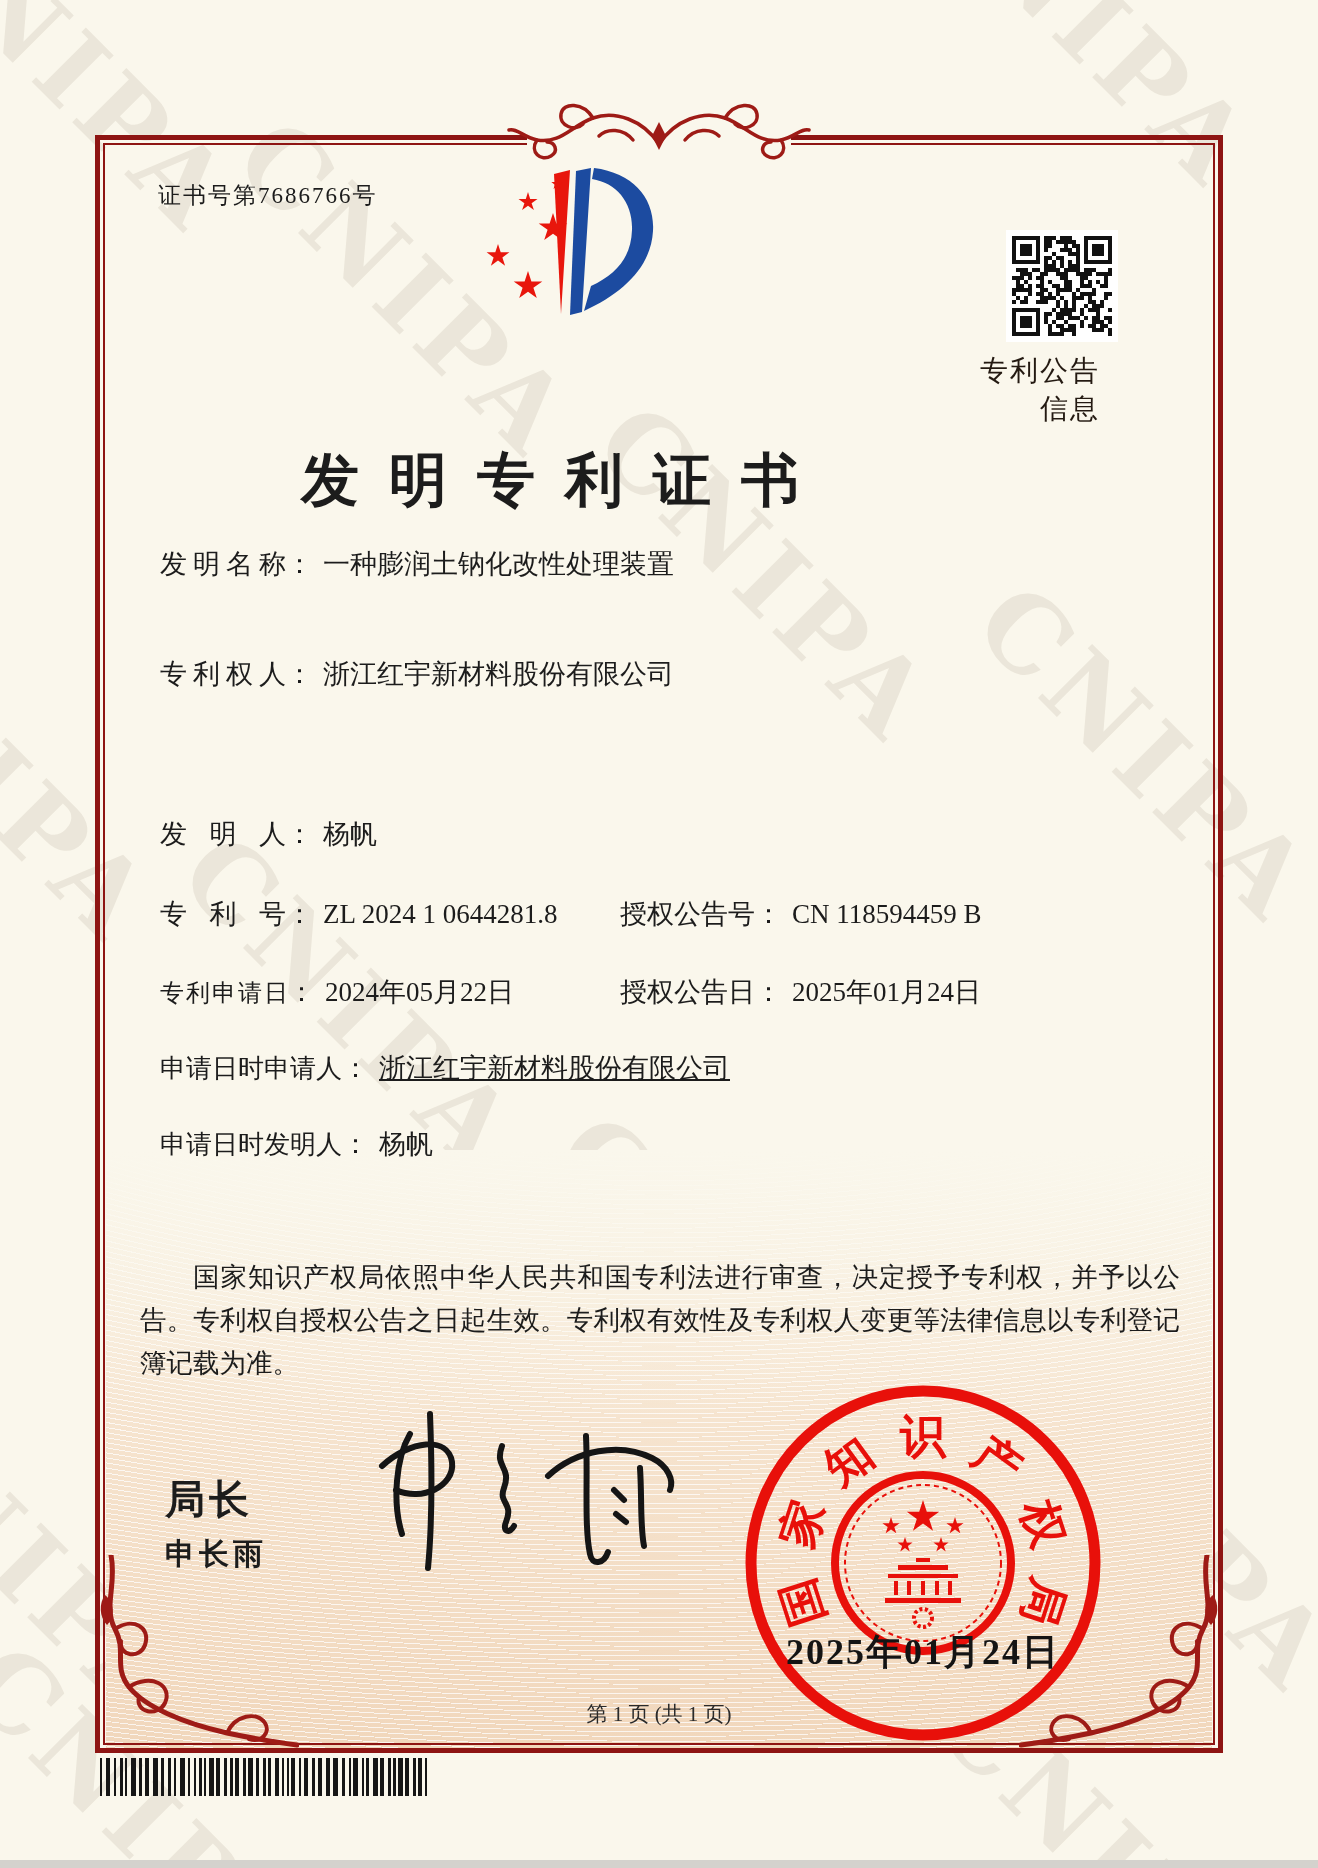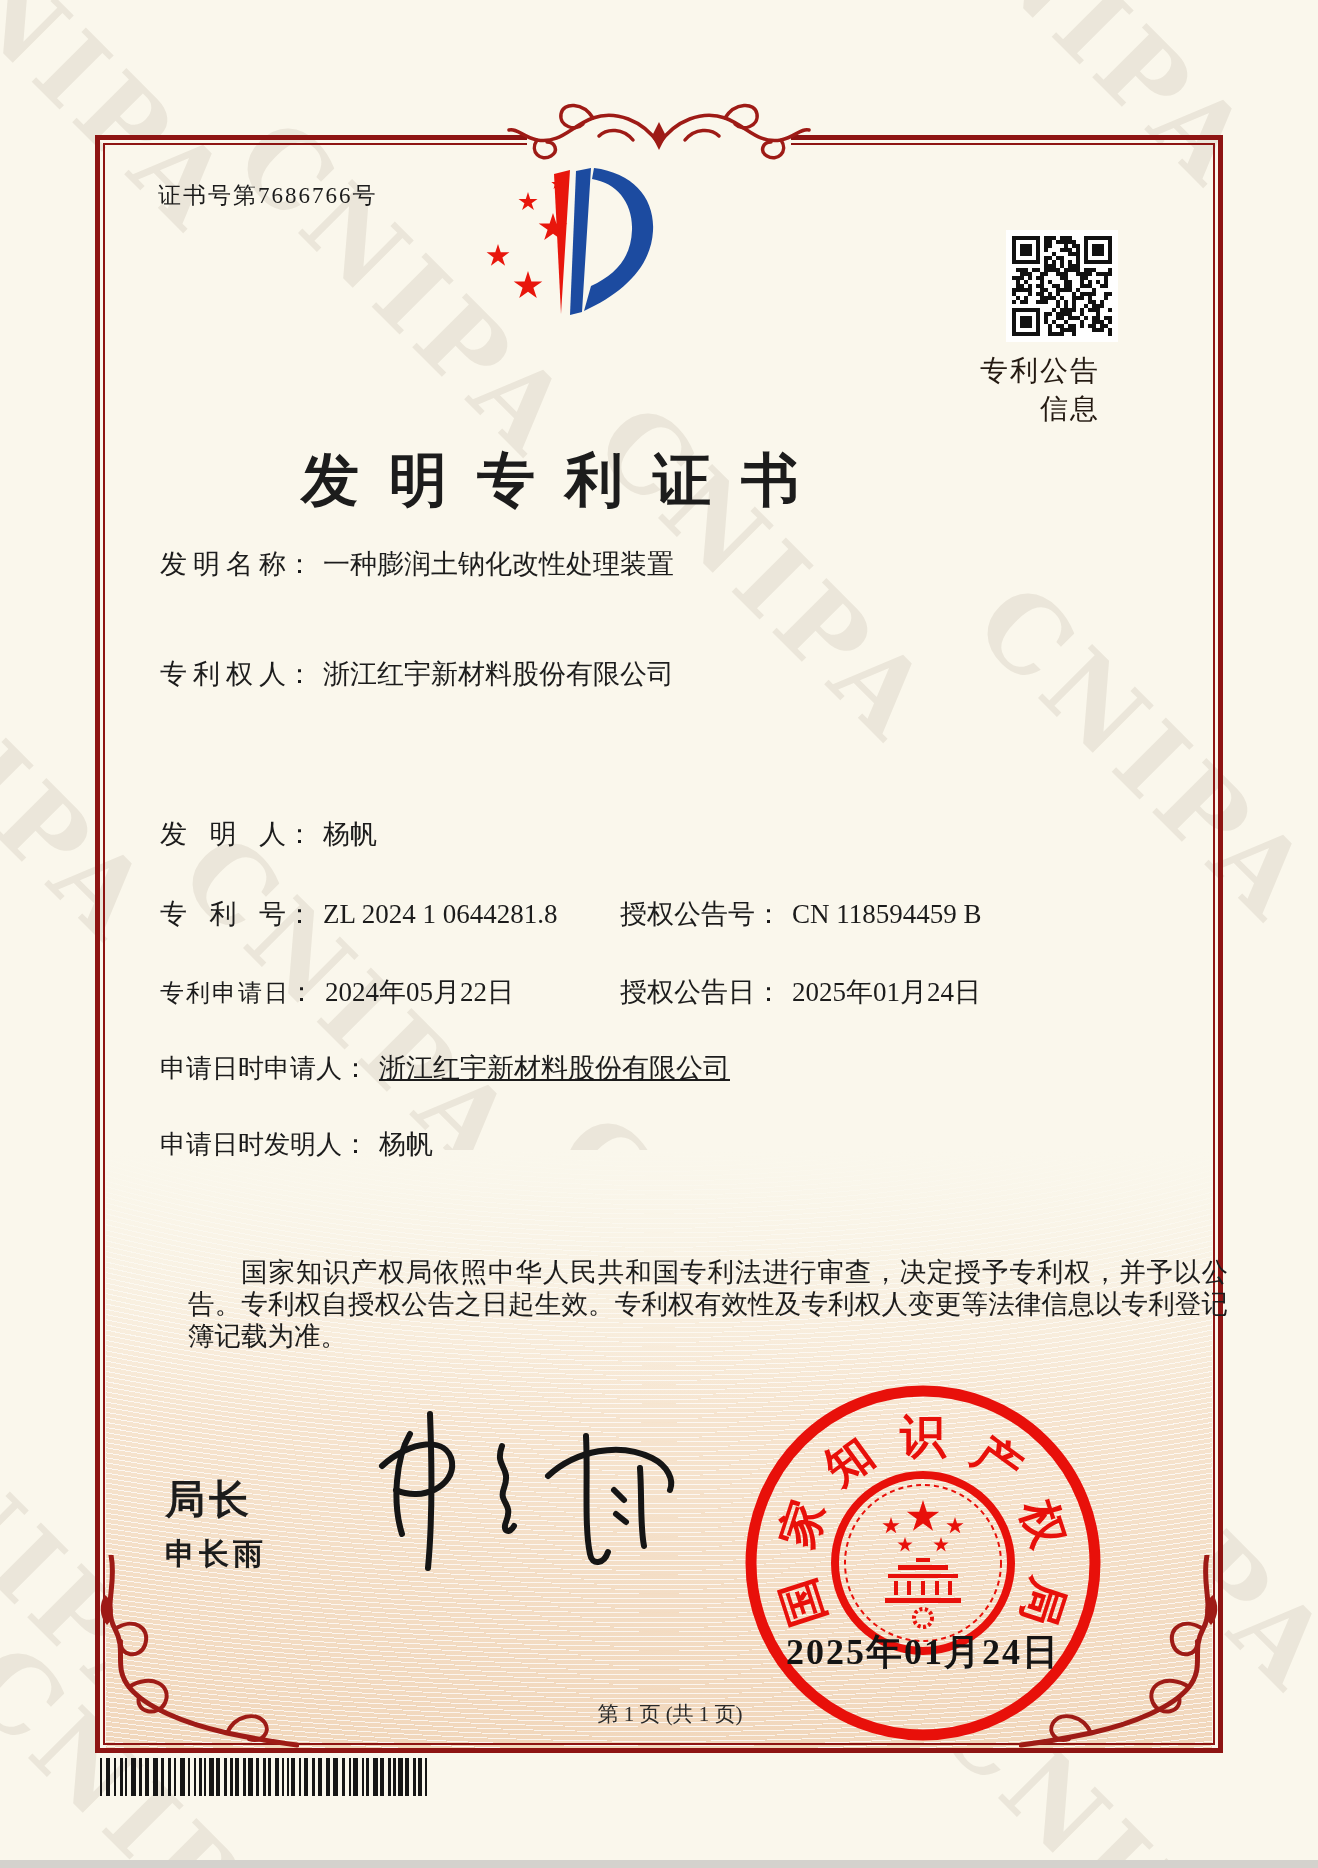--- a/index.html
+++ b/index.html
@@ -24,33 +24,33 @@
   .qr-label{position:absolute;left:968px;top:352px;width:132px;text-align:right;font-size:28px;
       letter-spacing:2px;color:#241a12;z-index:3;}
   .title{position:absolute;left:0;top:402px;width:1130px;text-align:center;font-size:58px;
       font-weight:700;letter-spacing:30px;z-index:3;margin-top:40px;}
   .row{position:absolute;left:160px;width:1050px;font-size:27px;z-index:3;white-space:nowrap;}
   .f-label{display:inline-block;width:126px;text-align:justify;text-align-last:justify;}
   .f-label.tight{width:128px;font-size:24px;}
   .f-colon{display:inline-block;margin-right:10px;}
   .row .rcol{position:absolute;left:460px;top:0;}
   .row.wide .f-label{width:auto;text-align-last:auto;font-size:26px;}
-  .statement{position:absolute;left:140px;top:1256px;width:1040px;font-size:26.5px;line-height:32px;
-      text-align:justify;text-indent:2em;z-index:3;margin-left:48px;}
+  .statement{position:absolute;left:140px;top:1256px;width:1040px;font-size:26.5px;line-height:43px;
+      text-align:justify;text-indent:2em;z-index:3;}
   .sig-title{position:absolute;left:165px;top:1472px;font-size:40px;font-weight:600;letter-spacing:4px;
       font-family:"Liberation Sans","DejaVu Sans",sans-serif;z-index:3;}
   .sig-name{position:absolute;left:165px;top:1534px;font-size:30px;font-weight:600;letter-spacing:4px;
       font-family:"Liberation Sans","DejaVu Sans",sans-serif;z-index:3;}
   .sig-script{position:absolute;left:352px;top:1406px;z-index:3;}
   .seal{position:absolute;left:728px;top:1368px;z-index:3;}
   .seal-char{font-size:46px;font-weight:700;fill:#e8100a;font-family:"Liberation Serif",serif;}
   .seal-date{font-size:36px;font-weight:700;fill:#141414;letter-spacing:2px;
       font-family:"Liberation Serif",serif;}
   .footer{position:absolute;left:95px;top:1700px;width:1128px;text-align:center;font-size:21px;
-      color:#2a2a2a;z-index:3;padding-left:11px;}
+      color:#2a2a2a;z-index:3;}
   .barcode{position:absolute;left:100px;top:1758px;z-index:4;}
   .bottom-strip{position:absolute;left:0;bottom:0;width:100%;height:8px;background:#d4d2cd;z-index:5;}
 </style>
 </head>
 <body>
 
 <div class="page">
 
   <span class="wm" style="left:-40px;top:-130px;">CNIPA</span>
   <span class="wm" style="left:300px;top:95px;">CNIPA</span>

